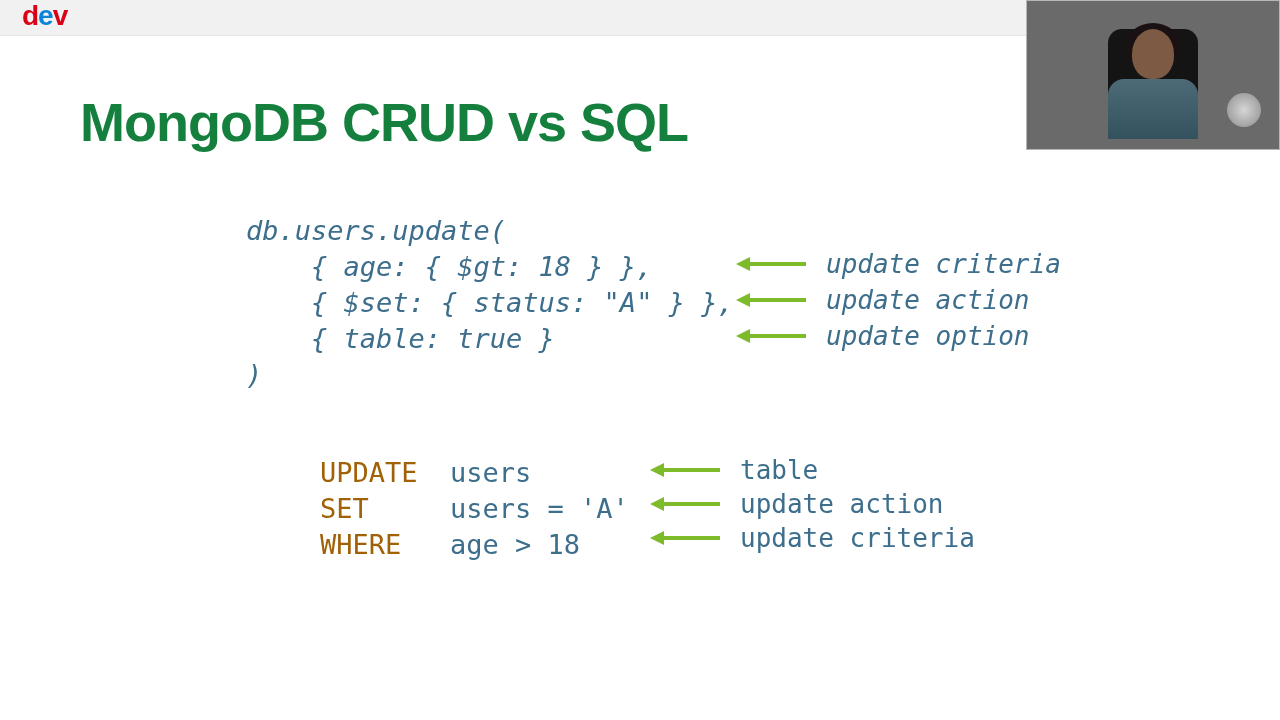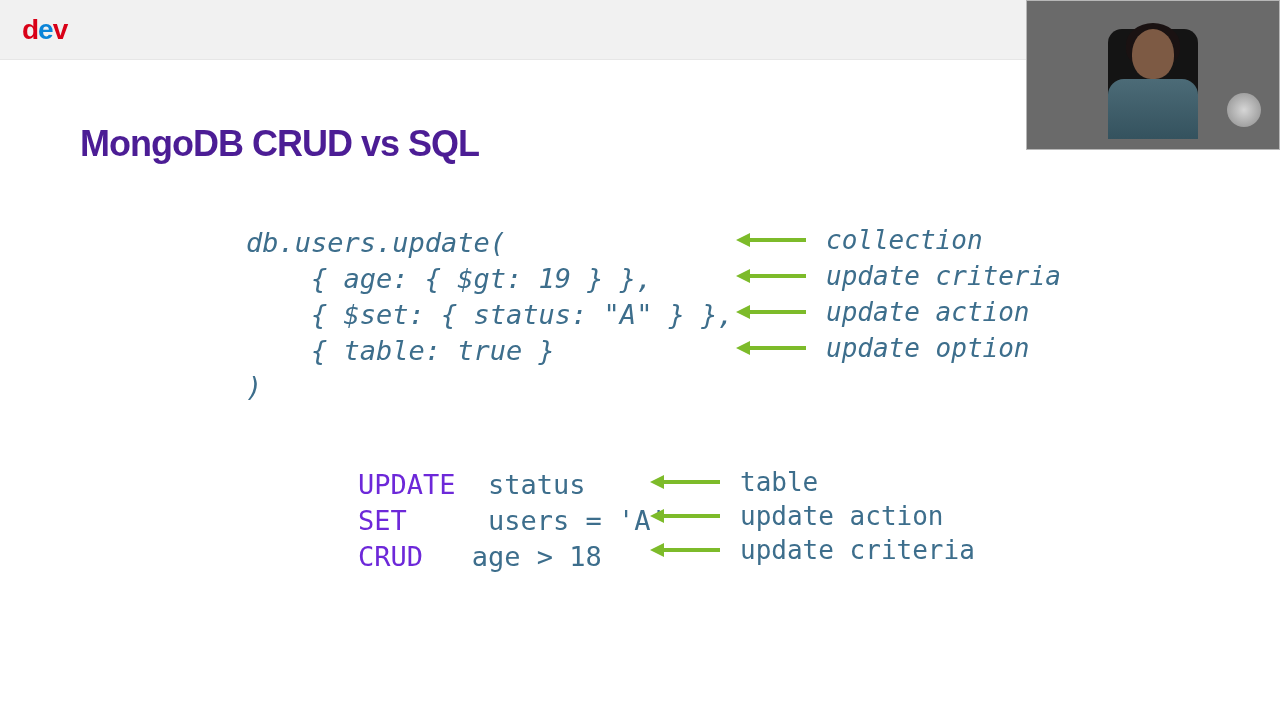--- a/index.html
+++ b/index.html
@@ -1,25 +1,25 @@
 <!DOCTYPE html>
 <html><head>
 <meta charset="utf-8">
 <style>
   * { margin: 0; padding: 0; box-sizing: border-box; }
   html, body { width: 1280px; height: 720px; overflow: hidden; font-family: "Helvetica Neue", Arial, sans-serif; background: #fff; }
   .mono { font-family: "Menlo", "Consolas", monospace; }
 
   
   .topbar {
-    height: 60px;
+    height: 36px;
     background: #f1f1f1;
     border-bottom: 1px solid #e6e6e6;
     display: flex;
-    align-items: center;
+    align-items: flex-start;
     padding-left: 22px;
   }
   .logo { font-weight: 800; font-size: 28px; letter-spacing: -1px; }
   .logo-d  { color: #d90017; }
   .logo-e  { color: #0a84d8; }
   .logo-v  { color: #d90017; }
 
   
   .webcam {
     position: absolute;
@@ -29,21 +29,21 @@
     border: 1px solid #b7b7b7;
   }
   .webcam .chair { position:absolute; left:50%; top:28px; transform:translateX(-50%); width:90px; height:100px; background:#141414; border-radius:14px 14px 4px 4px; }
   .webcam .head  { position:absolute; left:50%; top:28px; transform:translateX(-50%); width:42px; height:50px; background:#7d5a44; border-radius:50% 50% 45% 45%; }
   .webcam .hair  { position:absolute; left:50%; top:22px; transform:translateX(-50%); width:54px; height:44px; background:#1a1212; border-radius:50% 50% 40% 40%; }
   .webcam .torso { position:absolute; left:50%; top:78px; transform:translateX(-50%); width:90px; height:60px; background:linear-gradient(#4c6b77,#34525e); border-radius:16px 16px 0 0; }
   .webcam .mic   { position:absolute; right:18px; bottom:22px; width:34px; height:34px; background:radial-gradient(#d6d6d6,#8b8b8b); border-radius:50%; }
 
   
   .slide { position: relative; padding: 55px 0 0 80px; }
-  .title { font-size: 36px; font-weight: 800; color: #4c1d95; letter-spacing: -1px; margin-top: 8px; }
+  .title { font-size: 54px; font-weight: 800; color: #15803d; letter-spacing: -1px; }
 
   .codeblock {
     position: relative;
     margin-top: 60px;
     margin-left: 166px;
     font-size: 27px;
     line-height: 36px;
     color: #3d6e8c;
     font-style: italic;
   }
@@ -71,21 +71,21 @@
   .m1 .a4 { top: 105px; }
 
   
   .sqlblock {
     position: relative;
     margin-top: 62px;
     margin-left: 240px;
     font-size: 27px;
     line-height: 36px;
   }
-  .sqlkw { color:#6d28d9;margin-left:38px; } 
+  .sqlkw { color:#a16207; } 
   .sqlval{ color:#3d6e8c; }
   .sqlblock .annot { left: 330px; }
   .sqlblock .b1 { top: -3px; }
   .sqlblock .b2 { top: 31px; }
   .sqlblock .b3 { top: 65px; }
 
 </style>
 </head>
 <body>
 
@@ -101,34 +101,25 @@
   <div class="hair"></div>
   <div class="head"></div>
   <div class="mic"></div>
 </div>
 
 <div class="slide">
   <h1 class="title">MongoDB CRUD vs SQL</h1>
 
   <div class="codeblock mono m1">
     <div class="codeline">db.users.update(</div>
-    <div class="codeline">    { age: { $gt: 19 } },</div>
+    <div class="codeline">    { age: { $gt: 18 } },</div>
     <div class="codeline">    { $set: { status: "A" } },</div>
     <div class="codeline">    { table: true }</div>
     <div class="codeline">)</div>
 
-    <div class="annot a1">
-      <span class="arrow">
-        <svg width="72" height="18" viewBox="0 0 72 18">
-            <line x1="70" y1="9" x2="6" y2="9" stroke="#7dbb2a" stroke-width="4"></line>
-            <polygon points="0,9 14,2 14,16" fill="#7dbb2a"></polygon>
-          </svg>
-      </span>
-      <span>collection</span>
-    </div>
     <div class="annot a2">
       <span class="arrow">
         <svg width="72" height="18" viewBox="0 0 72 18">
             <line x1="70" y1="9" x2="6" y2="9" stroke="#7dbb2a" stroke-width="4"></line>
             <polygon points="0,9 14,2 14,16" fill="#7dbb2a"></polygon>
           </svg>
       </span>
       <span>update criteria</span>
     </div>
     <div class="annot a3">
@@ -145,23 +136,23 @@
         <svg width="72" height="18" viewBox="0 0 72 18">
             <line x1="70" y1="9" x2="6" y2="9" stroke="#7dbb2a" stroke-width="4"></line>
             <polygon points="0,9 14,2 14,16" fill="#7dbb2a"></polygon>
           </svg>
       </span>
       <span>update option</span>
     </div>
   </div>
 
   <div class="sqlblock mono">
-    <div class="codeline"><span class="sqlkw">UPDATE</span>  <span class="sqlval">status</span></div>
+    <div class="codeline"><span class="sqlkw">UPDATE</span>  <span class="sqlval">users</span></div>
     <div class="codeline"><span class="sqlkw">SET</span>     <span class="sqlval">users = 'A'</span></div>
-    <div class="codeline"><span class="sqlkw">CRUD</span>   <span class="sqlval">age &gt; 18</span></div>
+    <div class="codeline"><span class="sqlkw">WHERE</span>   <span class="sqlval">age &gt; 18</span></div>
 
     <div class="annot b1">
       <span class="arrow">
         <svg width="72" height="18" viewBox="0 0 72 18">
             <line x1="70" y1="9" x2="6" y2="9" stroke="#7dbb2a" stroke-width="4"></line>
             <polygon points="0,9 14,2 14,16" fill="#7dbb2a"></polygon>
           </svg>
       </span>
       <span>table</span>
     </div>

